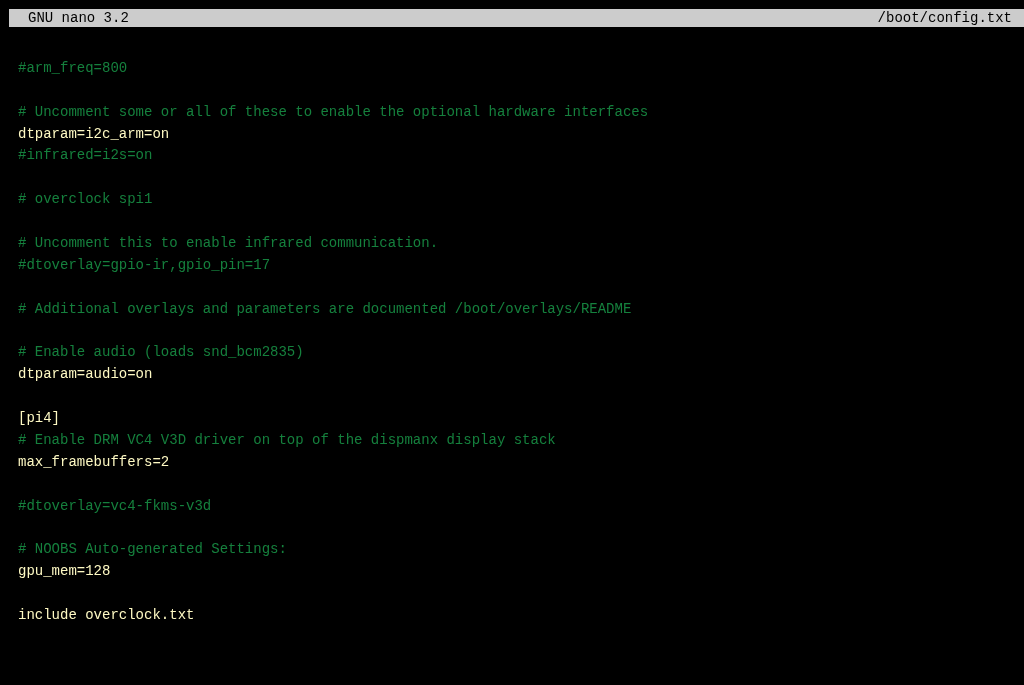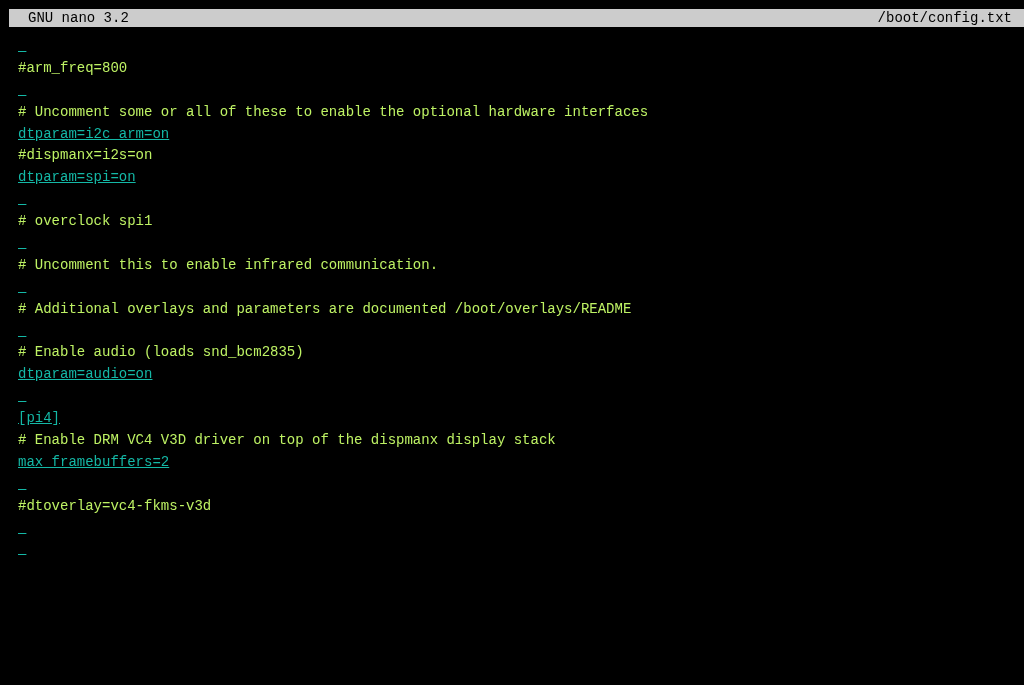--- a/index.html
+++ b/index.html
@@ -30,57 +30,59 @@
       padding-left: 8px;
     }
     .titlebar-right {
       padding-right: 4px;
     }
     .editor-content {
       padding: 4px 6px;
       line-height: 1.35;
     }
     .comment {
-      color: #bef264;
+      color: #15803d;
     }
     .plain {
-      color: #14b8a6;
-      text-decoration: underline;
+      color: #fef9c3;
     }
     .line {
       white-space: pre;
       min-height: 18px;
     }
   </style>
 </head>
 <body>
 
 <div class="titlebar">
   <span class="titlebar-left">GNU nano 3.2</span>
   <span class="titlebar-right">/boot/config.txt</span>
 </div>
 
 <div class="editor-content" id="editor-lines">
 <div class="line plain">&nbsp;</div>
     <div class="line comment">#arm_freq=800</div>
     <div class="line plain">&nbsp;</div>
     <div class="line comment"># Uncomment some or all of these to enable the optional hardware interfaces</div>
     <div class="line plain">dtparam=i2c_arm=on</div>
-    <div class="line comment">#dispmanx=i2s=on</div>
-    <div class="line plain">dtparam=spi=on</div>
+    <div class="line comment">#infrared=i2s=on</div>
     <div class="line plain">&nbsp;</div>
     <div class="line comment"># overclock spi1</div>
     <div class="line plain">&nbsp;</div>
     <div class="line comment"># Uncomment this to enable infrared communication.</div>
+    <div class="line comment">#dtoverlay=gpio-ir,gpio_pin=17</div>
     <div class="line plain">&nbsp;</div>
     <div class="line comment"># Additional overlays and parameters are documented /boot/overlays/README</div>
     <div class="line plain">&nbsp;</div>
     <div class="line comment"># Enable audio (loads snd_bcm2835)</div>
     <div class="line plain">dtparam=audio=on</div>
     <div class="line plain">&nbsp;</div>
     <div class="line plain">[pi4]</div>
     <div class="line comment"># Enable DRM VC4 V3D driver on top of the dispmanx display stack</div>
     <div class="line plain">max_framebuffers=2</div>
     <div class="line plain">&nbsp;</div>
     <div class="line comment">#dtoverlay=vc4-fkms-v3d</div>
     <div class="line plain">&nbsp;</div>
+    <div class="line comment"># NOOBS Auto-generated Settings:</div>
+    <div class="line plain">gpu_mem=128</div>
     <div class="line plain">&nbsp;</div>
+    <div class="line plain">include overclock.txt</div>
   </div>
 
 </body></html>

